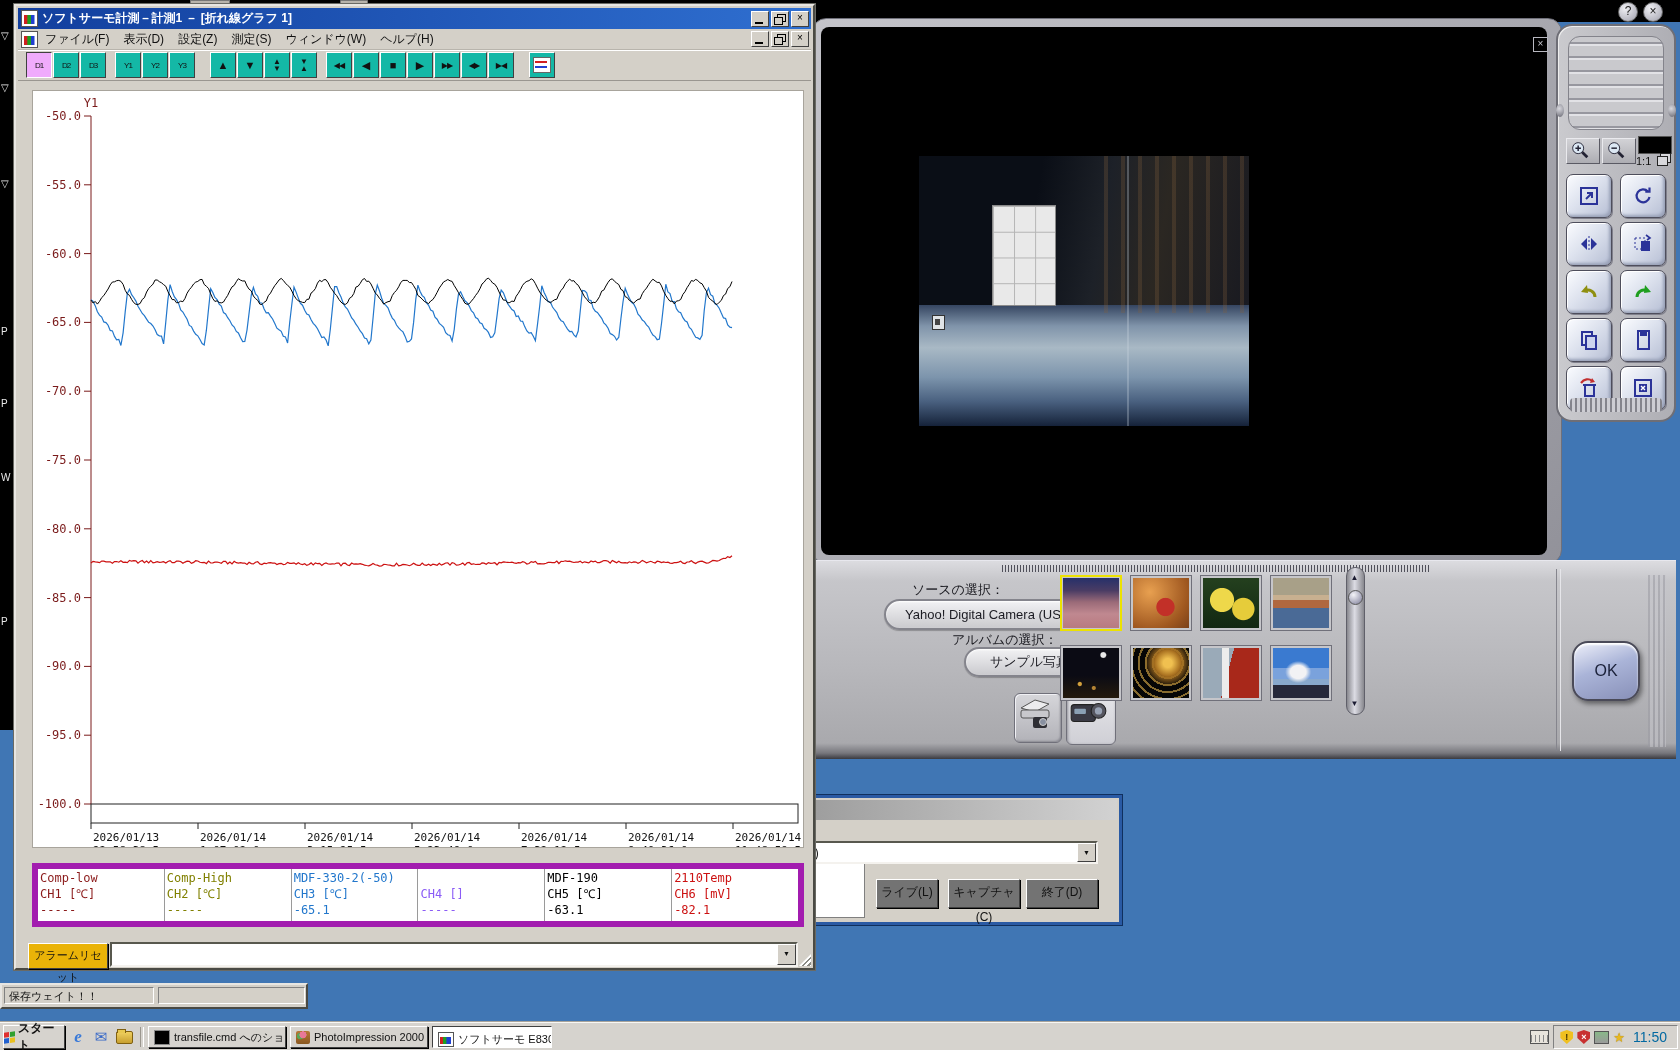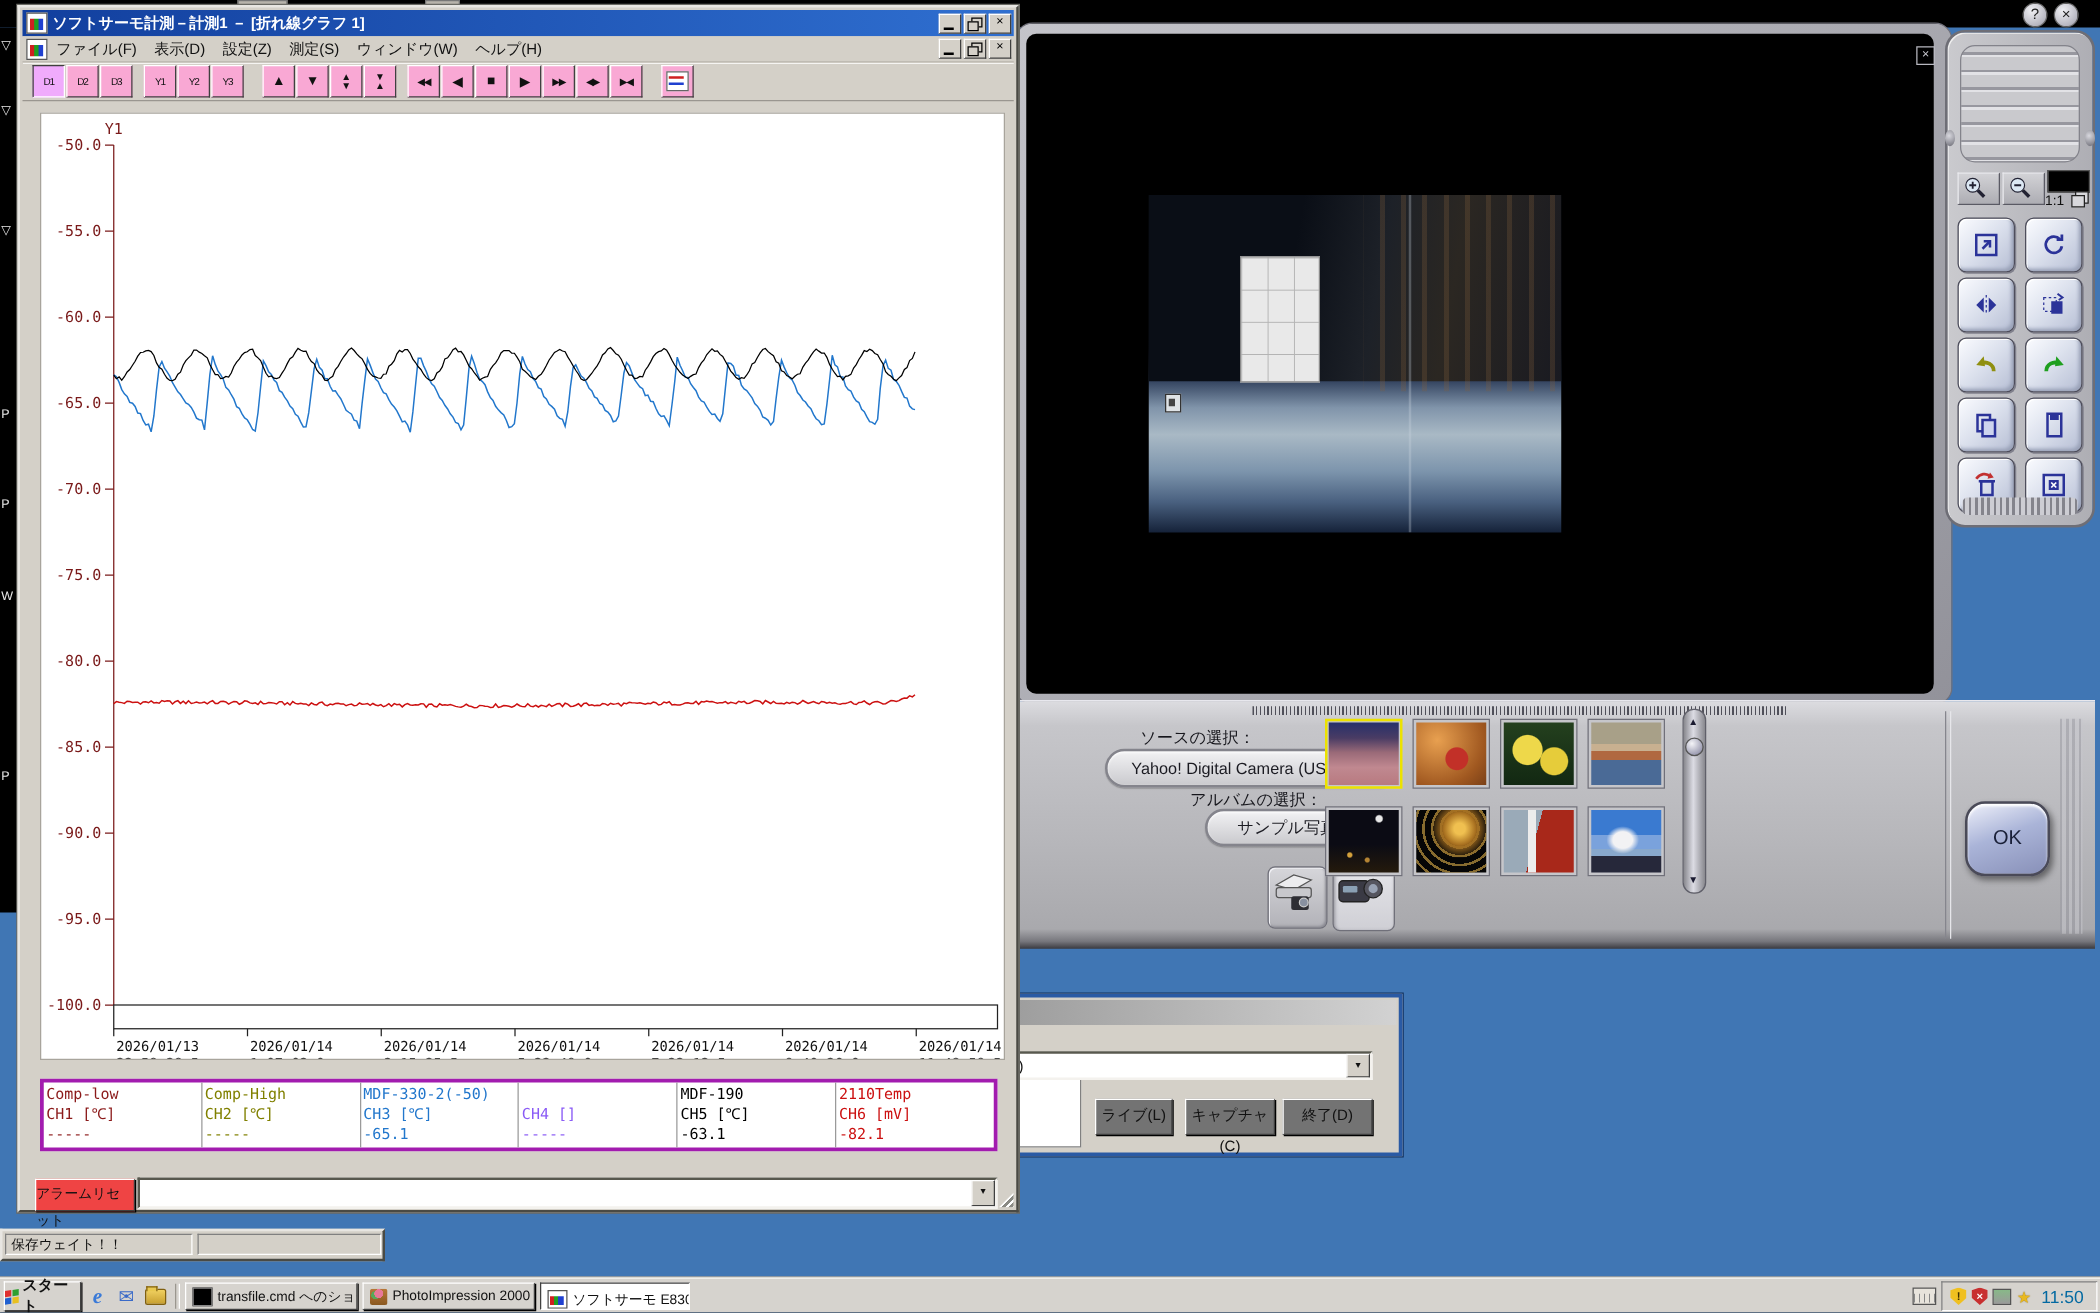--- a/index.html
+++ b/index.html
@@ -129,36 +129,36 @@
   .wbtn{width:16px;height:14px;background:#D4D0C8;border:1px solid;border-color:#fff #404040 #404040 #fff;
     position:relative;color:#000;font-size:10px;text-align:center;line-height:12px;}
   .ic-min::after{content:"";position:absolute;left:3px;bottom:2px;width:8px;height:2px;background:#000;}
   .ic-rest::before{content:"";position:absolute;left:5px;top:2px;width:7px;height:6px;border:1px solid #000;}
   .ic-rest::after{content:"";position:absolute;left:2px;top:5px;width:7px;height:6px;border:1px solid #000;background:#D4D0C8;}
   #t-menurow{position:absolute;left:2px;top:23px;right:2px;height:20px;background:#D4D0C8;display:flex;align-items:center;
     border-bottom:1px solid #b8b4ac;}
   .menu-item{font-size:12px;color:#111;padding:2px 7px;}
   #t-toolbar{position:absolute;left:2px;top:44px;right:2px;height:30px;background:#D4D0C8;display:flex;align-items:center;
     border-bottom:1px solid #9a9690;box-shadow:inset 0 1px 0 #fff;}
-  .tbtn{width:24px;height:24px;margin-right:1px;background:#f9a8d4;border:1px solid;border-color:#fff #404040 #404040 #fff;
+  .tbtn{width:24px;height:24px;margin-right:1px;background:#14b8a6;border:1px solid;border-color:#fff #404040 #404040 #fff;
     font-size:11px;color:#111;display:flex;align-items:center;justify-content:center;flex:0 0 auto;}
   .tbtn.active{border-color:#404040 #fff #fff #404040;background:#f0abfc;}
   .tbtn .col{display:flex;flex-direction:column;font-size:8px;line-height:7px;}
   .tbtn .row2{font-size:8px;letter-spacing:-1px;}
   .gap8{width:8px;flex:0 0 auto;}.gap14{width:14px;flex:0 0 auto;}
   .mini-chart{width:16px;height:14px;background:#fff;border:1px solid #666;position:relative;}
   .mini-chart::before{content:"";position:absolute;left:1px;top:3px;width:12px;height:2px;background:#d02020;}
   .mini-chart::after{content:"";position:absolute;left:1px;top:8px;width:12px;height:2px;background:#2040d0;}
   #chart-panel{position:absolute;left:16px;top:84px;width:770px;height:756px;background:#fff;border:1px solid #a8a49c;box-sizing:content-box;}
-  #legend{position:absolute;left:16px;top:857px;width:760px;height:52px;display:flex;border:3px solid #a21caf;background:#fff;}
+  #legend{position:absolute;left:16px;top:857px;width:760px;height:52px;display:flex;border:6px solid #a21caf;background:#fff;}
   .lcell{flex:1;border-right:1px solid #9a9a9a;font-family:"DejaVu Sans Mono","Liberation Sans",monospace;
     font-size:12px;line-height:16px;padding:1px 2px;overflow:hidden;white-space:nowrap;}
   .lcell:last-child{border-right:none;}
-  #alarm-btn{position:absolute;left:12px;top:937px;width:78px;height:24px;background:#ef4444;border:1px solid;
-    border-color:#fff #404040 #404040 #fff;box-shadow:1px 1px 0 #000;font-size:11px;color:#111;line-height:22px;}
+  #alarm-btn{position:absolute;left:12px;top:937px;width:78px;height:24px;background:#eab308;border:1px solid;
+    border-color:#fff #404040 #404040 #fff;box-shadow:1px 1px 0 #000;font-size:11px;color:#111;text-align:center;line-height:22px;}
   #alarm-combo{left:94px;top:936px;width:688px;height:25px;}
   #t-grip{position:absolute;right:2px;bottom:2px;width:12px;height:12px;
     background:repeating-linear-gradient(135deg,#fff 0 2px,#8a8a84 2px 4px);clip-path:polygon(100% 0,100% 100%,0 100%);}
   
   #status-win{position:absolute;left:0;top:983px;width:308px;height:26px;background:#D4D0C8;z-index:6;
     border:2px solid;border-color:#e8e6e2 #4a4a44 #4a4a44 #e8e6e2;box-sizing:border-box;}
   .spanel{position:absolute;top:2px;height:17px;border:1px solid;border-color:#808080 #fff #fff #808080;
     font-size:11px;color:#111;line-height:16px;padding-left:4px;box-sizing:border-box;}
   
   #taskbar{position:absolute;left:0;top:1022px;width:1680px;height:28px;background:#D6D3CE;z-index:7;

